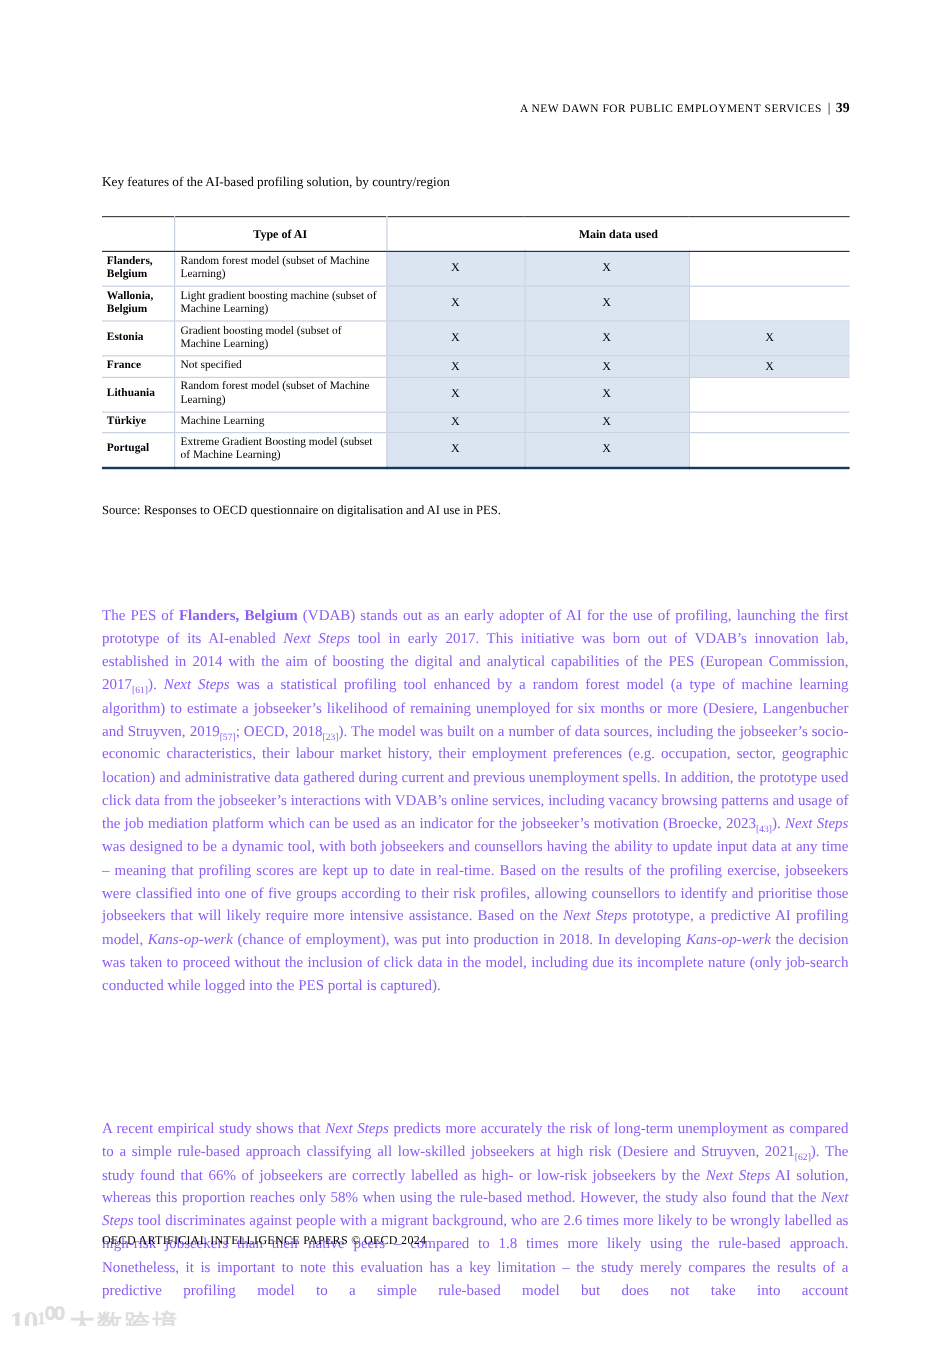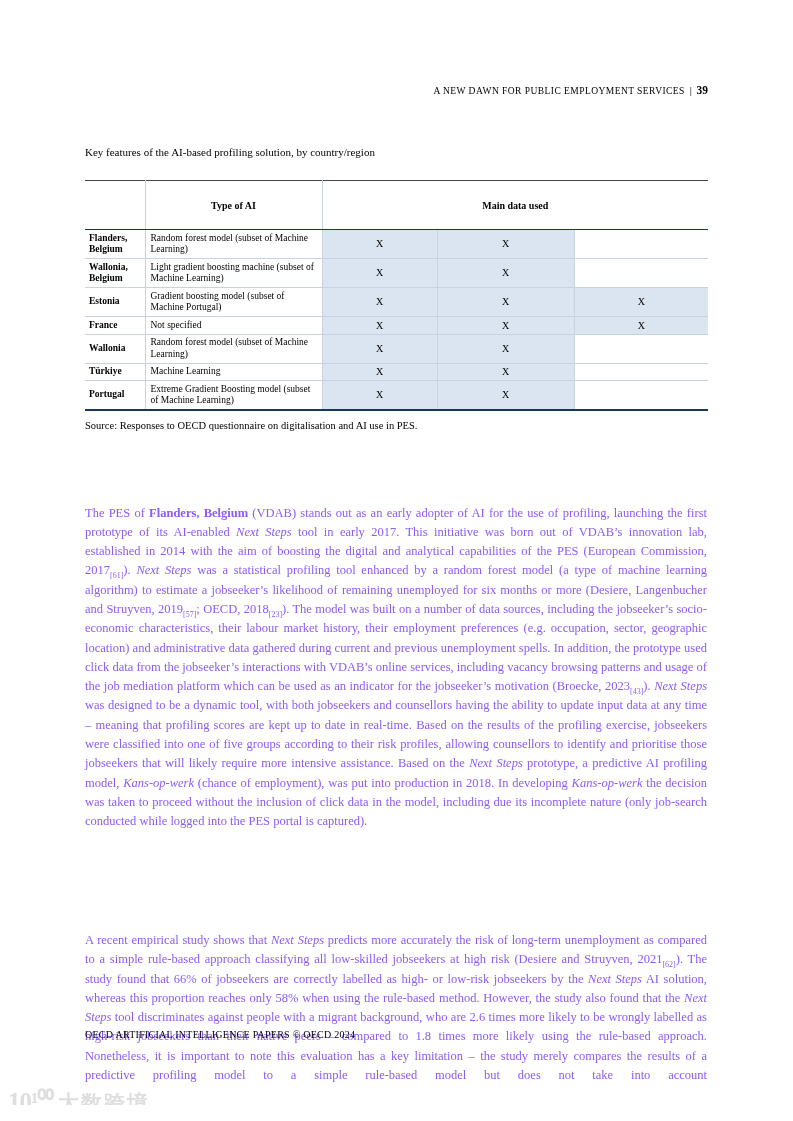--- a/index.html
+++ b/index.html
@@ -20,21 +20,21 @@
     font-size:12.5px;font-weight:700;color:var(--accent-blue,#4a7ebb);
   }
   .table-subtitle{position:absolute;top:146px;left:85px;width:623px;font-size:11px;color:#000;}
   
   table.profiling{
     position:absolute;top:180px;left:85px;width:623px;border-collapse:collapse;table-layout:fixed;
     border-top:1px solid #454545;border-bottom:2px solid var(--navy-line,#17375e);
   }
   table.profiling th,table.profiling td{vertical-align:middle;}
   thead tr.group th{
-    font-size:10px;font-weight:700;text-align:center;padding:18px 4px;height:12px;
+    font-size:10px;font-weight:700;text-align:center;padding:8px 4px;height:12px;
     border-bottom:1.5px solid var(--navy-line,#17375e);
   }
   thead tr.sub th{
     font-size:9.5px;font-weight:700;text-align:center;padding:2px 4px;height:30px;line-height:11.5px;
     border-bottom:1px solid var(--grid-line,#c8d2e0);
   }
   thead th:not(:first-child),tbody td{border-left:1px solid var(--grid-line,#c8d2e0);}
   tbody th.region{
     font-size:9.5px;font-weight:700;text-align:left;padding:2.5px 4px;line-height:11.5px;
     border-top:1px solid var(--grid-line,#c8d2e0);
@@ -103,34 +103,34 @@
         </tr>
         <tr>
           <th class="region">Wallonia, Belgium</th>
           <td class="type">Light gradient boosting machine (subset of Machine Learning)</td>
           <td class="mark shaded">X</td>
           <td class="mark shaded">X</td>
           <td class="mark"></td>
         </tr>
         <tr>
           <th class="region">Estonia</th>
-          <td class="type">Gradient boosting model (subset of Machine Portugal)</td>
+          <td class="type">Gradient boosting model (subset of Machine Learning)</td>
           <td class="mark shaded">X</td>
           <td class="mark shaded">X</td>
           <td class="mark shaded">X</td>
         </tr>
         <tr>
           <th class="region">France</th>
           <td class="type">Not specified</td>
           <td class="mark shaded">X</td>
           <td class="mark shaded">X</td>
           <td class="mark shaded">X</td>
         </tr>
         <tr>
-          <th class="region">Wallonia</th>
+          <th class="region">Lithuania</th>
           <td class="type">Random forest model (subset of Machine Learning)</td>
           <td class="mark shaded">X</td>
           <td class="mark shaded">X</td>
           <td class="mark"></td>
         </tr>
         <tr>
           <th class="region">Türkiye</th>
           <td class="type">Machine Learning</td>
           <td class="mark shaded">X</td>
           <td class="mark shaded">X</td>

